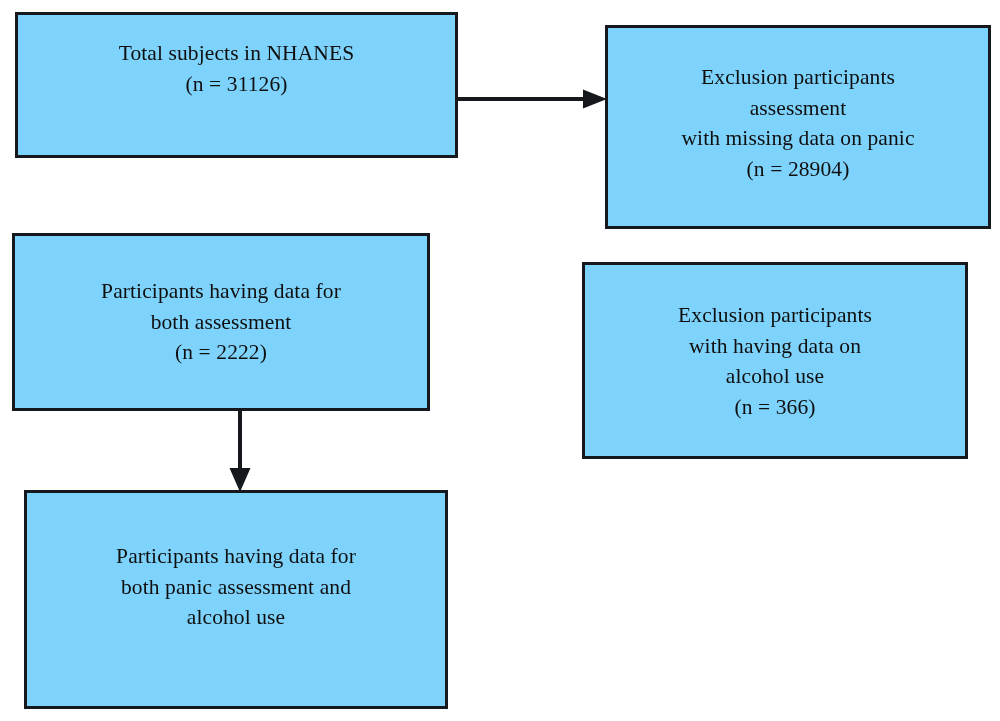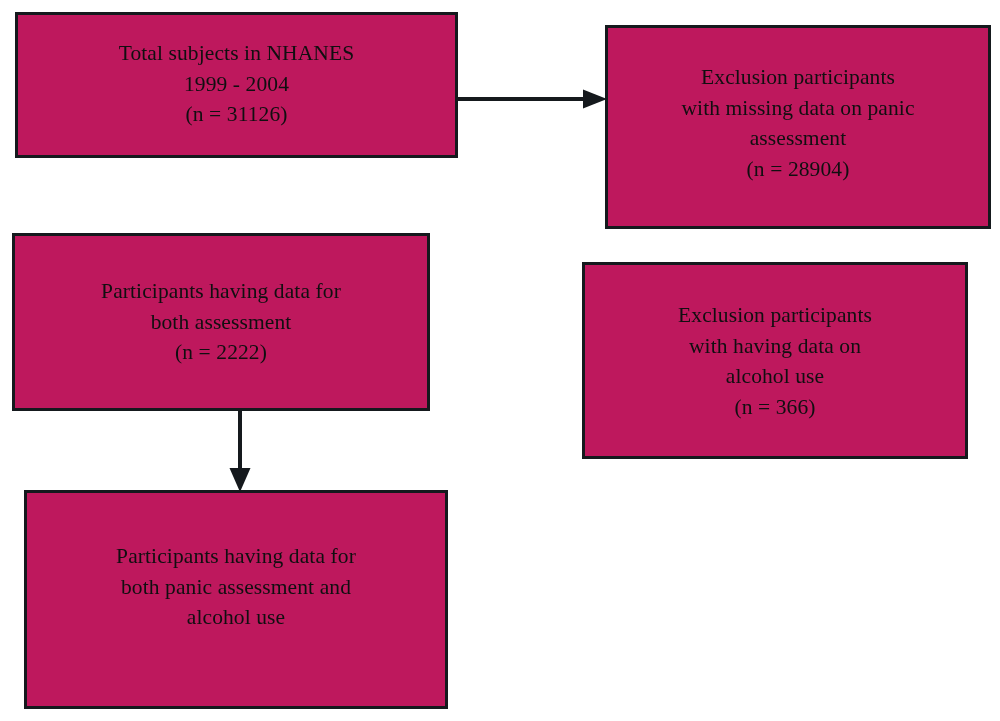--- a/index.html
+++ b/index.html
@@ -16,21 +16,21 @@
     position: relative;
     width: 1000px;
     height: 721px;
     background: #ffffff;
     overflow: hidden;
   }
   .flow-box {
     position: absolute;
     box-sizing: border-box;
     border: 3px solid #15191d;
-    background: #be185d;
+    background: #7dd3fc;
     display: flex;
     flex-direction: column;
     align-items: center;
   }
   .box-lines {
     width: 100%;
     text-align: center;
     font-size: 21.5px;
     line-height: 30.5px;
     letter-spacing: 0.1px;
@@ -74,30 +74,29 @@
   }
 </style>
 </head>
 <body>
 
 <div id="canvas">
 
   <div class="flow-box" id="box-total-subjects">
     <div class="box-lines">
       <span class="box-line">Total subjects in NHANES</span>
-      <span class="box-line">1999 - 2004</span>
       <span class="box-line">(n = 31126)</span>
     </div>
   </div>
 
   <div class="flow-box" id="box-exclusion-panic">
     <div class="box-lines">
       <span class="box-line">Exclusion participants</span>
+      <span class="box-line">assessment</span>
       <span class="box-line">with missing data on panic</span>
-      <span class="box-line">assessment</span>
       <span class="box-line">(n = 28904)</span>
     </div>
   </div>
 
   <div class="flow-box" id="box-having-panic">
     <div class="box-lines">
       <span class="box-line">Participants having data for</span>
       <span class="box-line">both assessment</span>
       <span class="box-line">(n = 2222)</span>
     </div>

